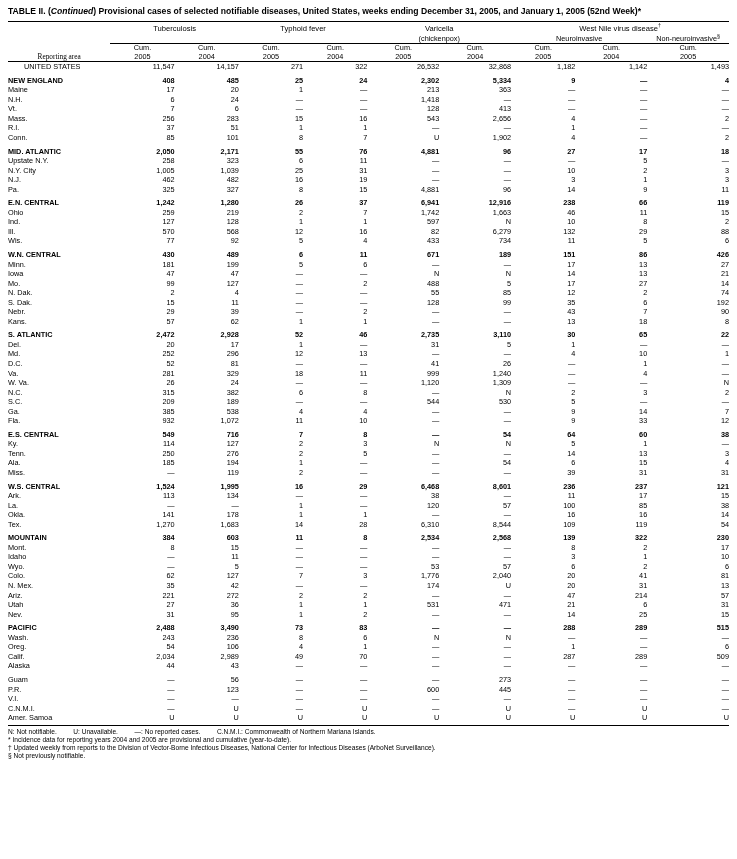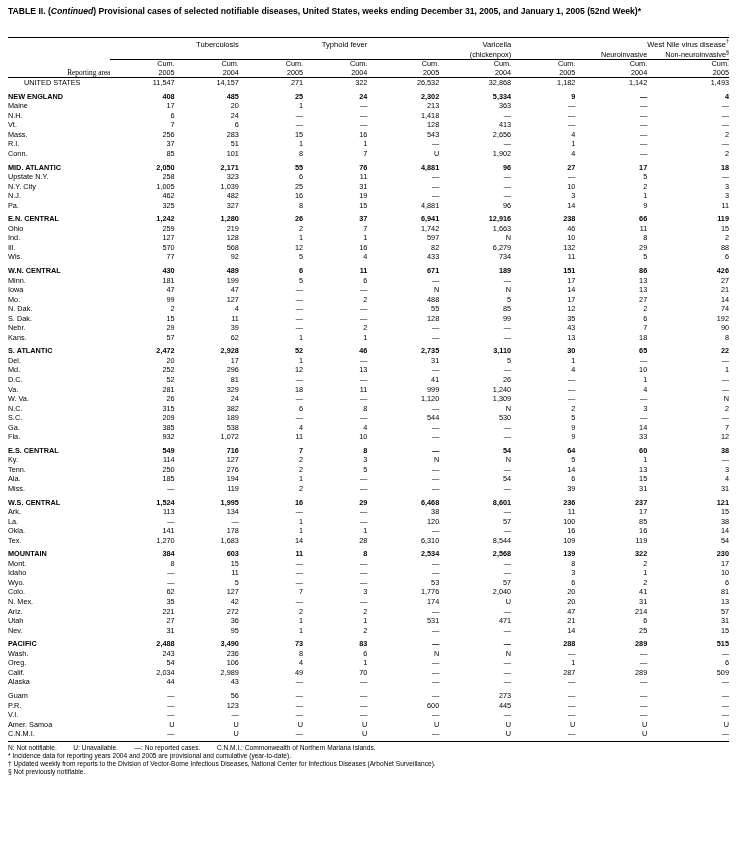--- a/index.html
+++ b/index.html
@@ -17,35 +17,35 @@
   }
   .page {
     padding: 6px 8px 0 8px;
     box-sizing: border-box;
     width: 737px;
   }
   .title {
     font-size: 8.6px;
     line-height: 11px;
     font-weight: bold;
-    margin-bottom: 20px;
+    margin-bottom: 4px;
   }
   .title .ital { font-style: italic; }
   table.data {
     border-collapse: collapse;
     width: 721px;
     table-layout: fixed;
     font-size: 7.3px;
   }
   table.data td, table.data th {
     padding: 0;
     vertical-align: bottom;
     font-weight: normal;
   }
-  .hdr-row td, .hdr-row th { text-align: right; }
+  .hdr-row td, .hdr-row th { text-align: center; }
   .rule-top td { border-top: 1.1px solid #000; }
   .rule-bot td { border-bottom: 1.1px solid #000; margin-top: 28px; }
   .grp2 {
     border-bottom: 0.8px solid #000;
     text-align: center;
     font-weight: bold;
     font-size: 7.3px;
     padding-bottom: 1px;
   }
   .grp-plain {
@@ -926,42 +926,42 @@
           <td class="num">—</td>
           <td class="num">—</td>
           <td class="num">—</td>
           <td class="num">—</td>
           <td class="num">—</td>
           <td class="num">—</td>
           <td class="num">—</td>
           <td class="num">—</td>
         </tr>
         <tr class="rowline ">
+          <td class="area">C.N.M.I.</td>
+          <td class="num">—</td>
+          <td class="num">U</td>
+          <td class="num">—</td>
+          <td class="num">U</td>
+          <td class="num">—</td>
+          <td class="num">U</td>
+          <td class="num">—</td>
+          <td class="num">U</td>
+          <td class="num">—</td>
+        </tr>
+        <tr class="rowline ">
           <td class="area">Amer. Samoa</td>
           <td class="num">U</td>
           <td class="num">U</td>
           <td class="num">U</td>
           <td class="num">U</td>
           <td class="num">U</td>
           <td class="num">U</td>
           <td class="num">U</td>
           <td class="num">U</td>
           <td class="num">U</td>
-        </tr>
-        <tr class="rowline ">
-          <td class="area">C.N.M.I.</td>
-          <td class="num">—</td>
-          <td class="num">U</td>
-          <td class="num">—</td>
-          <td class="num">U</td>
-          <td class="num">—</td>
-          <td class="num">U</td>
-          <td class="num">—</td>
-          <td class="num">U</td>
-          <td class="num">—</td>
         </tr>
       </tbody>
   </table>
 
   <div class="footer">
     <div class="fline">N: Not notifiable.         U: Unavailable.         —: No reported cases.         C.N.M.I.: Commonwealth of Northern Mariana Islands.</div>
     <div class="fline">* Incidence data for reporting years 2004 and 2005 are provisional and cumulative (year-to-date).</div>
     <div class="fline">† Updated weekly from reports to the Division of Vector-Borne Infectious Diseases, National Center for Infectious Diseases (ArboNet Surveillance).</div>
     <div class="fline">§ Not previously notifiable.</div>
   </div>

